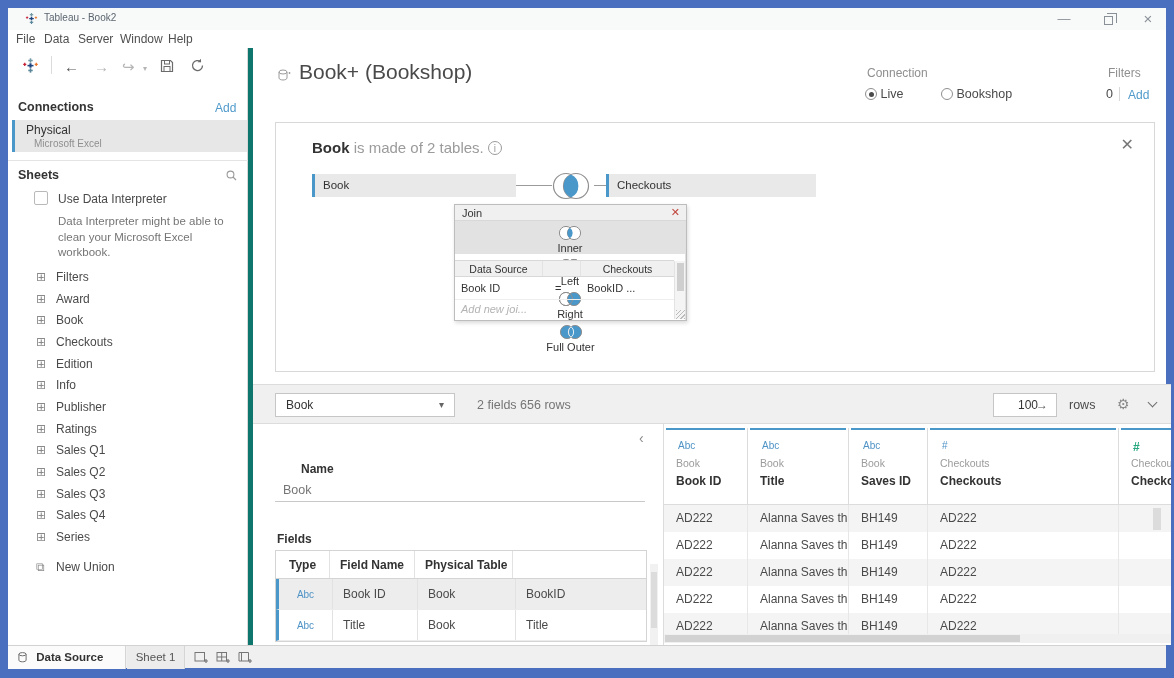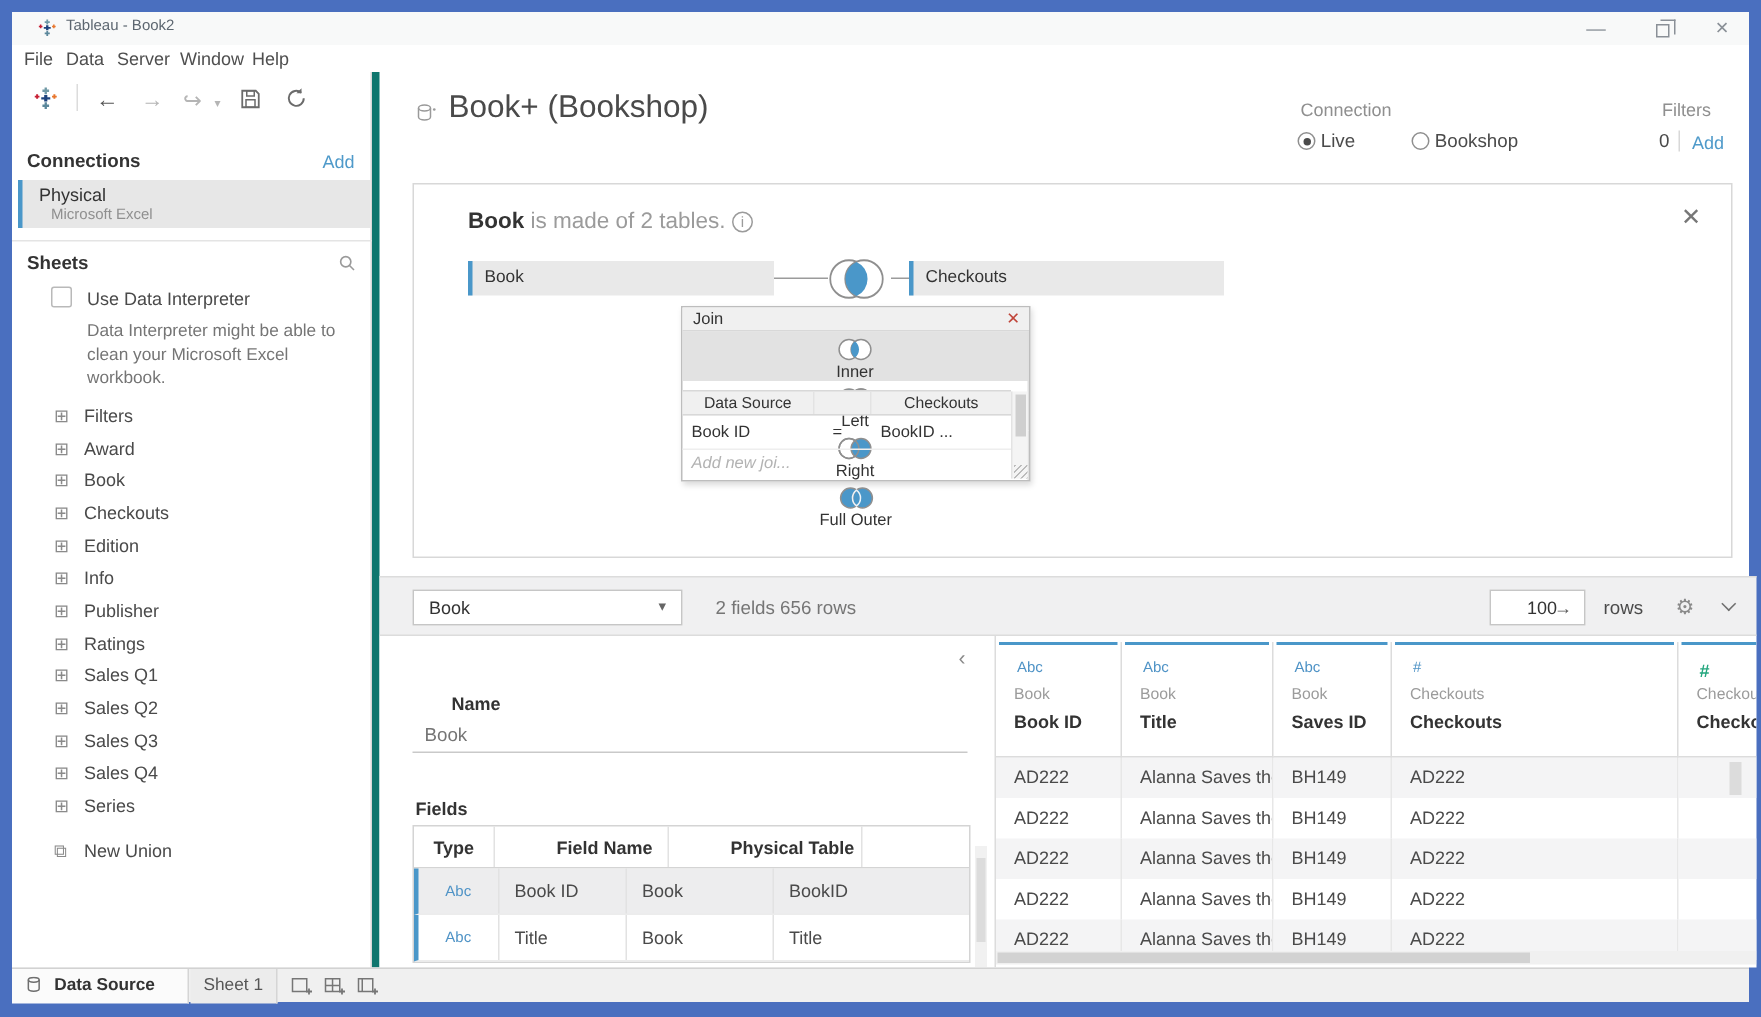--- a/index.html
+++ b/index.html
@@ -61,21 +61,21 @@
   .dd { position:absolute; left:22px; top:8px; width:180px; height:24px; background:#fff; border:1px solid #c6c6c6; font-size:12px; color:#333; line-height:22px; padding-left:10px; }
   .numbox { position:absolute; left:740px; top:8px; width:64px; height:24px; background:#fff; border:1px solid #c6c6c6; font-size:12px; color:#333; line-height:22px; }
   .chev { display:inline-block; width:7px; height:7px; border-right:1.6px solid #6f6f6f; border-bottom:1.6px solid #6f6f6f; transform:rotate(45deg); }
 
   
   .bottom { position:absolute; left:0; top:376px; width:918px; height:221px; background:#fff; overflow:hidden; }
   .meta-label { font-size:12px; font-weight:bold; color:#333; }
   .ftable { position:absolute; left:22px; top:126px; width:372px; border:1px solid #d4d4d4; font-size:12px; }
   .frow { display:grid; grid-template-columns:54px 85px 98px 131px; }
   .fcell { padding:0 0 0 10px; border-right:1px solid #e2e2e2; display:flex; align-items:center; height:100%; }
-  .fhead { height:28px; font-weight:bold; color:#333; border-bottom:1px solid #d4d4d4;gap:31px; }
+  .fhead { height:28px; font-weight:bold; color:#333; border-bottom:1px solid #d4d4d4; }
   .fbody { height:31px; border-left:3px solid #4a97c9; border-bottom:1px solid #ececec; color:#4a4a4a; }
   .abc { color:#4f93c6; font-size:10px; }
 
   
   .datagrid { position:absolute; left:410px; top:0; width:508px; height:221px; overflow:hidden; border-left:1px solid #dcdcdc; }
   .dgrow { display:grid; grid-template-columns:84px 101px 79px 191px 120px; }
   .dgh { position:relative; height:77px; border-right:1px solid #dcdcdc; border-bottom:1px solid #dcdcdc; overflow:hidden; }
   .dgh .blue { position:absolute; top:0; left:2px; right:2px; height:2px; background:#4a97c9; }
   .dgh .t1 { position:absolute; left:14px; top:12px; font-size:10px; color:#4f93c6; }
   .dgh .t1.num { color:#26a77f; font-size:12px; font-weight:bold; }

